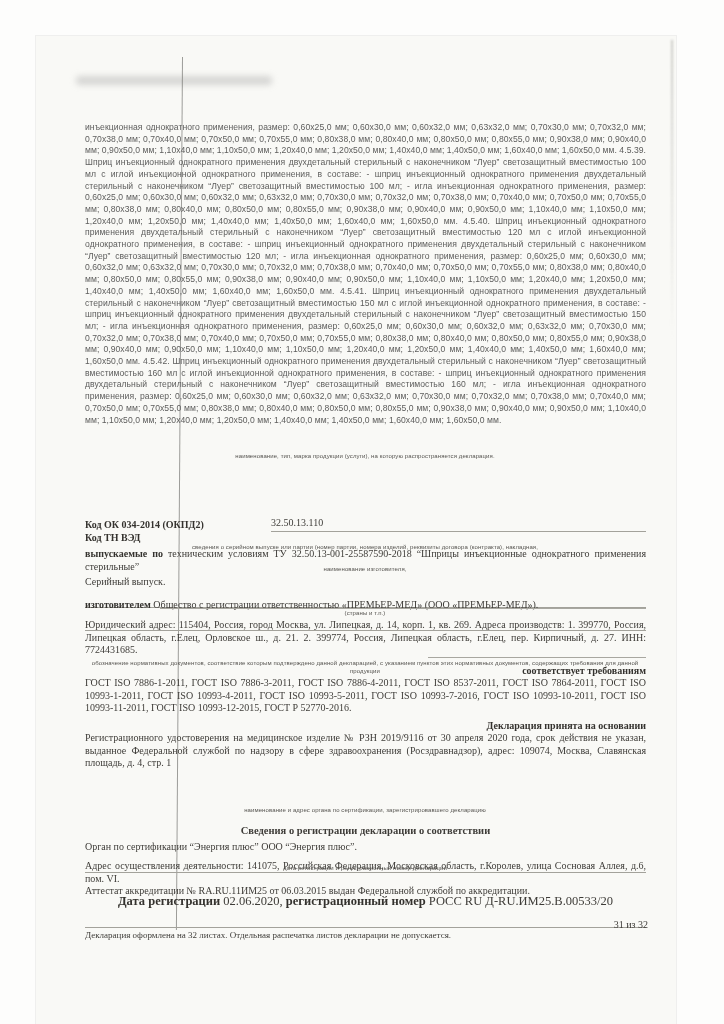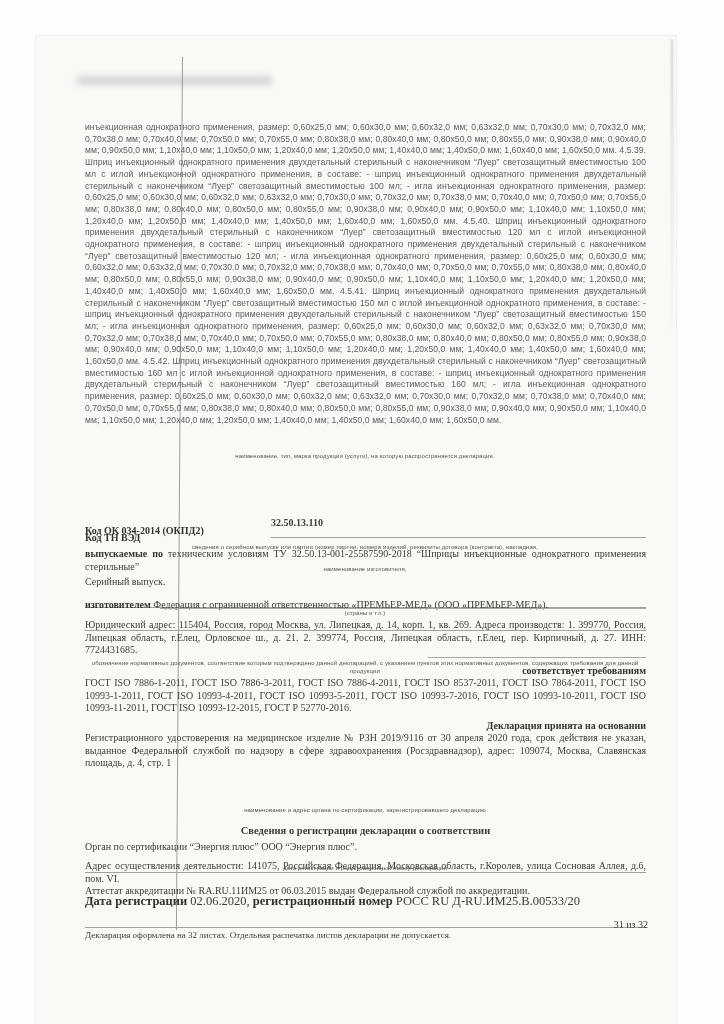--- a/index.html
+++ b/index.html
@@ -36,21 +36,21 @@
   }
   .serif{font-family:"Liberation Serif", serif;font-size:10px;line-height:12.6px;color:#3e3c38;margin-top:48px;}
   .cap{
     font-family:"Liberation Sans", sans-serif;font-size:6px;line-height:7.5px;
     color:#55534f;text-align:center;letter-spacing:0.1px;
   }
   .bold{font-weight:bold;color:#34322e;}
   .rule-b{border-bottom:1px solid #a3a29b;padding-bottom:18px;}
   .flexrow{display:flex;align-items:flex-end;}
   .flexrow .lbl{width:186px;font-weight:bold;color:#34322e;}
-  .flexrow .val{flex:1;border-bottom:1px solid #a3a29b;padding-bottom:7px;font-weight:bold;}
+  .flexrow .val{flex:1;border-bottom:1px solid #a3a29b;padding-bottom:1px;}
   .hairline{height:0;border-bottom:1px solid #a8a7a0;}
   .center{text-align:center;}
   .reg-head{font-weight:bold;font-size:10.5px;}
   .date-line{font-size:12.5px;line-height:15px;}
 </style>
 </head>
 <body>
 
 <div class="page">
   <div class="smudge"></div>
@@ -71,21 +71,21 @@
 </div>
 
 <div class="abs serif" style="left:85px;top:500px;width:561px;text-align:justify;">
   <span class="bold">выпускаемые по</span><span> техническим условиям ТУ 32.50.13-001-25587590-2018 “Шприцы инъекционные однократного применения стерильные”</span>
 </div>
 
 <div class="abs serif rule-b" style="left:85px;top:528px;width:561px;">Серийный выпуск.</div>
 <div class="abs cap" style="left:85px;top:544px;width:560px;">сведения о серийном выпуске или партии (номер партии, номера изделий, реквизиты договора (контракта), накладная,</div>
 
 <div class="abs serif rule-b" style="left:85px;top:551px;width:561px;">
-  <span class="bold">изготовителем</span><span> Федерация с ограниченной ответственностью «ПРЕМЬЕР-МЕД» (ООО «ПРЕМЬЕР-МЕД»).</span>
+  <span class="bold">изготовителем</span><span> Общество с регистрации ответственностью «ПРЕМЬЕР-МЕД» (ООО «ПРЕМЬЕР-МЕД»).</span>
 </div>
 <div class="abs cap" style="left:85px;top:566px;width:560px;">наименование изготовителя,</div>
 
 <div class="abs serif" style="left:85px;top:571px;width:561px;text-align:justify;">Юридический адрес: 115404, Россия, город Москва, ул. Липецкая, д. 14, корп. 1, кв. 269. Адреса производств: 1. 399770, Россия, Липецкая область, г.Елец, Орловское ш., д. 21. 2. 399774, Россия, Липецкая область, г.Елец, пер. Кирпичный, д. 27. ИНН: 7724431685.</div>
 <div class="abs hairline" style="left:160px;top:608px;width:486px;"></div>
 <div class="abs cap" style="left:85px;top:610px;width:560px;">(страны и т.п.)</div>
 
 <div class="abs serif bold" style="left:85px;top:617px;width:561px;text-align:right;">соответствует требованиям</div>
 <div class="abs serif" style="left:85px;top:629px;width:561px;text-align:justify;">ГОСТ ISO 7886-1-2011, ГОСТ ISO 7886-3-2011, ГОСТ ISO 7886-4-2011, ГОСТ ISO 8537-2011, ГОСТ ISO 7864-2011, ГОСТ ISO 10993-1-2011, ГОСТ ISO 10993-4-2011, ГОСТ ISO 10993-5-2011, ГОСТ ISO 10993-7-2016, ГОСТ ISO 10993-10-2011, ГОСТ ISO 10993-11-2011, ГОСТ ISO 10993-12-2015, ГОСТ Р 52770-2016.</div>
 <div class="abs hairline" style="left:428px;top:657px;width:218px;"></div>
@@ -95,19 +95,19 @@
 <div class="abs serif" style="left:85px;top:684px;width:561px;text-align:justify;">Регистрационного удостоверения на медицинское изделие № РЗН 2019/9116 от 30 апреля 2020 года, срок действия не указан, выданное Федеральной службой по надзору в сфере здравоохранения (Росздравнадзор), адрес: 109074, Москва, Славянская площадь, д. 4, стр. 1</div>
 
 <div class="abs serif reg-head center" style="left:85px;top:777px;width:561px;">Сведения о регистрации декларации о соответствии</div>
 
 <div class="abs serif rule-b" style="left:85px;top:793px;width:561px;">Орган по сертификации “Энергия плюс” ООО “Энергия плюс”.</div>
 <div class="abs cap" style="left:85px;top:807px;width:560px;">наименование и адрес органа по сертификации, зарегистрировавшего декларацию</div>
 
 <div class="abs serif" style="left:85px;top:812px;width:561px;text-align:justify;">Адрес осуществления деятельности: 141075, Российская Федерация, Московская область, г.Королев, улица Сосновая Аллея, д.6, пом. VI.</div>
 <div class="abs serif" style="left:85px;top:837px;width:561px;">Аттестат аккредитации № RA.RU.11ИМ25 от 06.03.2015 выдан Федеральной службой по аккредитации.</div>
 
-<div class="abs serif date-line rule-b" style="left:85px;top:846px;width:561px;">
+<div class="abs serif date-line rule-b" style="left:85px;top:846px;width:561px;text-align:center;">
   <span class="bold">Дата регистрации</span><span> 02.06.2020, </span><span class="bold">регистрационный номер</span><span> РОСС RU Д-RU.ИМ25.В.00533/20</span>
 </div>
 <div class="abs cap" style="left:85px;top:865px;width:560px;">дата регистрации и регистрационный номер декларации</div>
 
 <div class="abs serif" style="left:560px;top:871px;width:88px;text-align:right;">31 из 32</div>
 <div class="abs serif" style="left:85px;top:881px;width:480px;font-size:9px;">Декларация оформлена на 32 листах. Отдельная распечатка листов декларации не допускается.</div>
 
 </body></html>

